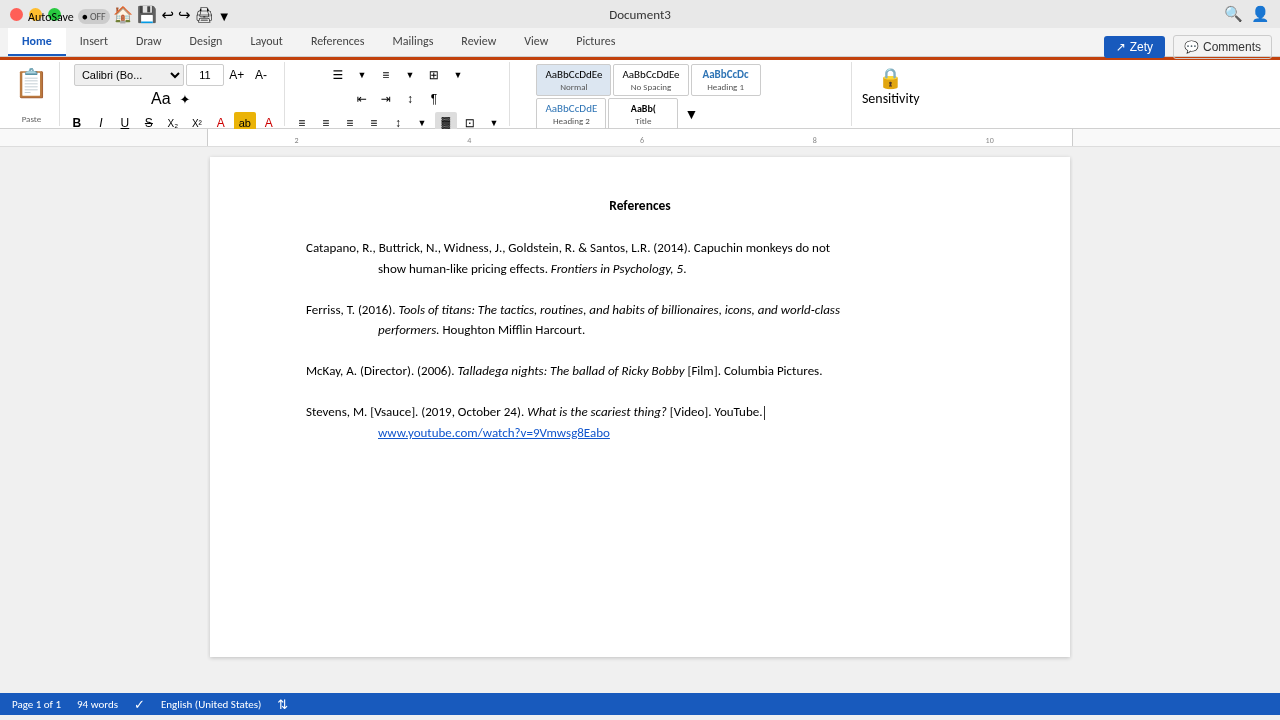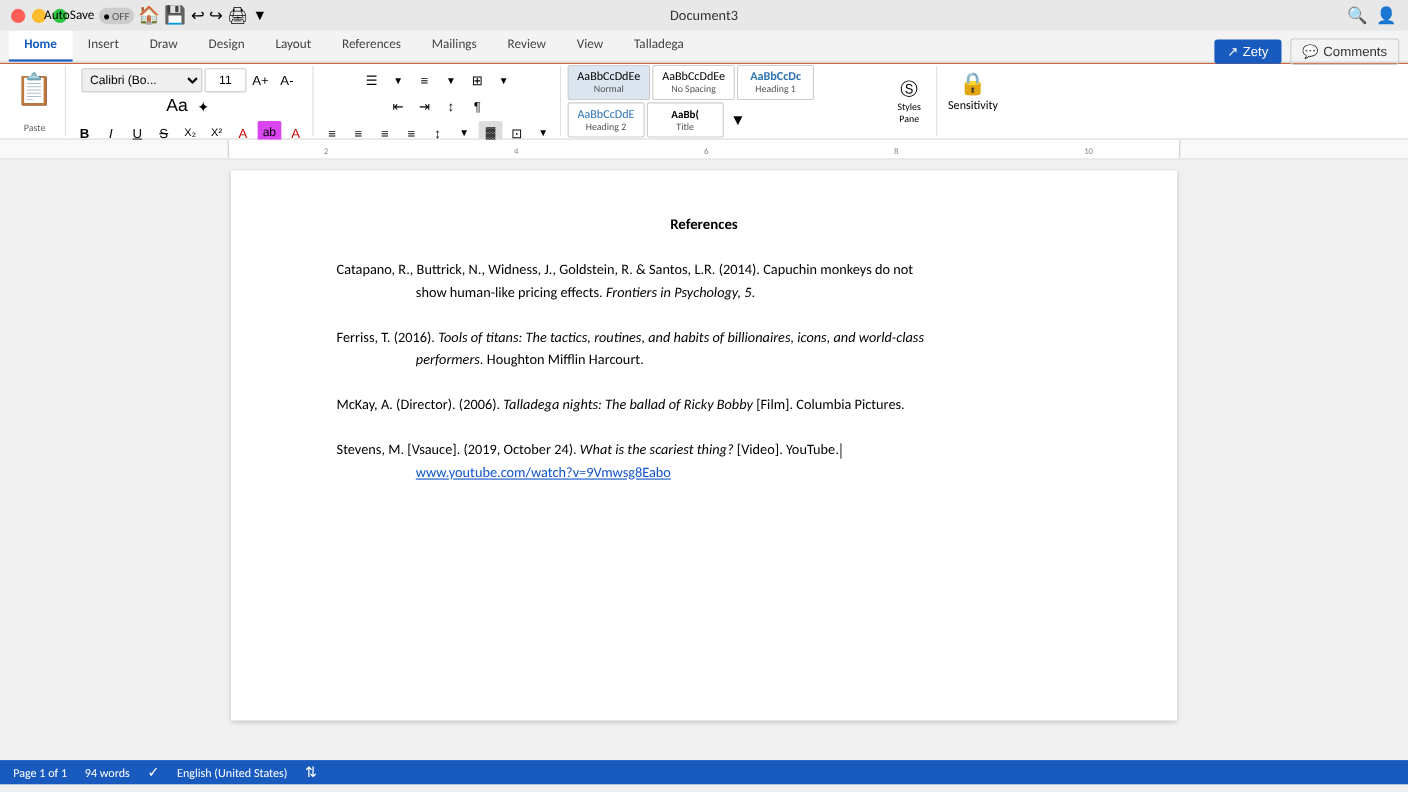--- a/index.html
+++ b/index.html
@@ -25,23 +25,23 @@
       width: 13px; height: 13px;
       border-radius: 50%;
       border: none;
       cursor: pointer;
     }
     .tb-close { background: #ff5f57; }
     .tb-min { background: #ffbd2e; }
     .tb-max { background: #28c940; }
     .title-bar-left {
       position: absolute;
-      left: 40px;
-      display: flex;
-      align-items: center;
+      left: 28px;
+      display: flex;
+      align-items: flex-end;
       gap: 4px;
       font-size: 12px;
     }
     .autosave-toggle {
       display: flex; align-items: center; gap: 2px;
       font-size: 10px; background: #ccc; border-radius: 8px;
       padding: 1px 4px;
     }
     .autosave-toggle .on { font-size: 10px; color: #555; }
     .title-center { font-size: 13px; color: #333; font-weight: 400; }
@@ -333,32 +333,32 @@
     <span style="font-size:15px;">🖨</span>
     <span style="font-size:13px;">▼</span>
   </div>
   <div class="title-center">Document3</div>
   <div class="title-bar-right">
     <span style="font-size:15px;">🔍</span>
     <span style="font-size:15px;">👤</span>
   </div>
 </div>
 
-<div class="ribbon-tabs-container" style="position:relative; background:#fef9c3; border-bottom:1px solid #c2410c;">
+<div class="ribbon-tabs-container" style="position:relative; background:#fef9c3; border-bottom:3px solid #c2410c;">
   <div class="ribbon-tabs" style="padding-right:200px;">
     <div class="ribbon-tab active">Home</div>
     <div class="ribbon-tab">Insert</div>
     <div class="ribbon-tab">Draw</div>
     <div class="ribbon-tab">Design</div>
     <div class="ribbon-tab">Layout</div>
     <div class="ribbon-tab">References</div>
     <div class="ribbon-tab">Mailings</div>
     <div class="ribbon-tab">Review</div>
     <div class="ribbon-tab">View</div>
-    <div class="ribbon-tab">Talladega</div>
+    <div class="ribbon-tab">Pictures</div>
   </div>
   <div class="ribbon-actions">
     <button class="share-btn">
       <span>↗</span>
       <span>Zety</span>
     </button>
     <button class="comments-btn">
       <span>💬</span>
       <span>Comments</span>
     </button>
@@ -389,21 +389,21 @@
         <button class="format-btn" style="font-size:13px;">✦</button>
       </div>
       <div class="rg-row">
         <button class="format-btn bold">B</button>
         <button class="format-btn italic">I</button>
         <button class="format-btn underline">U</button>
         <button class="format-btn" style="text-decoration:line-through;">S</button>
         <button class="format-btn" style="font-size:10px;">X₂</button>
         <button class="format-btn" style="font-size:10px;">X²</button>
         <button class="format-btn" style="color:#c00;">A</button>
-        <button class="format-btn" style="background:#d946ef;font-size:11px;">ab</button>
+        <button class="format-btn" style="background:#eab308;font-size:11px;">ab</button>
         <button class="format-btn" style="color:#c00;">A</button>
       </div>
       <span class="rg-label">Font</span>
     </div>
 
     <div class="rg" style="min-width:140px;">
       <div class="rg-row">
         <button class="format-btn">☰</button>
         <button class="format-btn" style="font-size:9px;">▼</button>
         <button class="format-btn">≡</button>
@@ -424,21 +424,21 @@
         <button class="format-btn">≡</button>
         <button class="format-btn">↕</button>
         <button class="format-btn" style="font-size:9px;">▼</button>
         <button class="format-btn" style="background:#ddd;">▓</button>
         <button class="format-btn">⊡</button>
         <button class="format-btn" style="font-size:9px;">▼</button>
       </div>
       <span class="rg-label">Paragraph</span>
     </div>
 
-    <div class="rg" style="min-width:340px; flex-direction:row; align-items:center;">
+    <div class="rg" style="min-width:340px; flex-direction:column; align-items:center;">
       <div style="display:flex; gap:2px; align-items:center; flex-wrap:wrap; max-width:290px;">
         <div class="style-box style-normal">
           <div style="font-size:11px;">AaBbCcDdEe</div>
           <div style="font-size:9px; color:#555;">Normal</div>
         </div>
         <div class="style-box style-nospace">
           <div style="font-size:11px;">AaBbCcDdEe</div>
           <div style="font-size:9px; color:#555;">No Spacing</div>
         </div>
         <div class="style-box">
@@ -459,21 +459,21 @@
         <div class="styles-pane-btn">
           <span style="font-size:16px;">Ⓢ</span>
           <span style="font-size:9px; text-align:center;">Styles<br>Pane</span>
         </div>
       </div>
     </div>
 
     <div class="rg" style="min-width:60px;">
       <div class="sensitivity-btn">
         <span style="font-size:20px;">🔒</span>
-        <span style="font-size:11px;">Sensitivity</span>
+        <span style="font-size:14px;">Sensitivity</span>
       </div>
     </div>
 
   </div>
 </div>
 
 <div class="ruler">
   <div class="ruler-inner">
     <span class="ruler-mark" style="left:10%;">2</span>
     <span class="ruler-mark" style="left:30%;">4</span>

